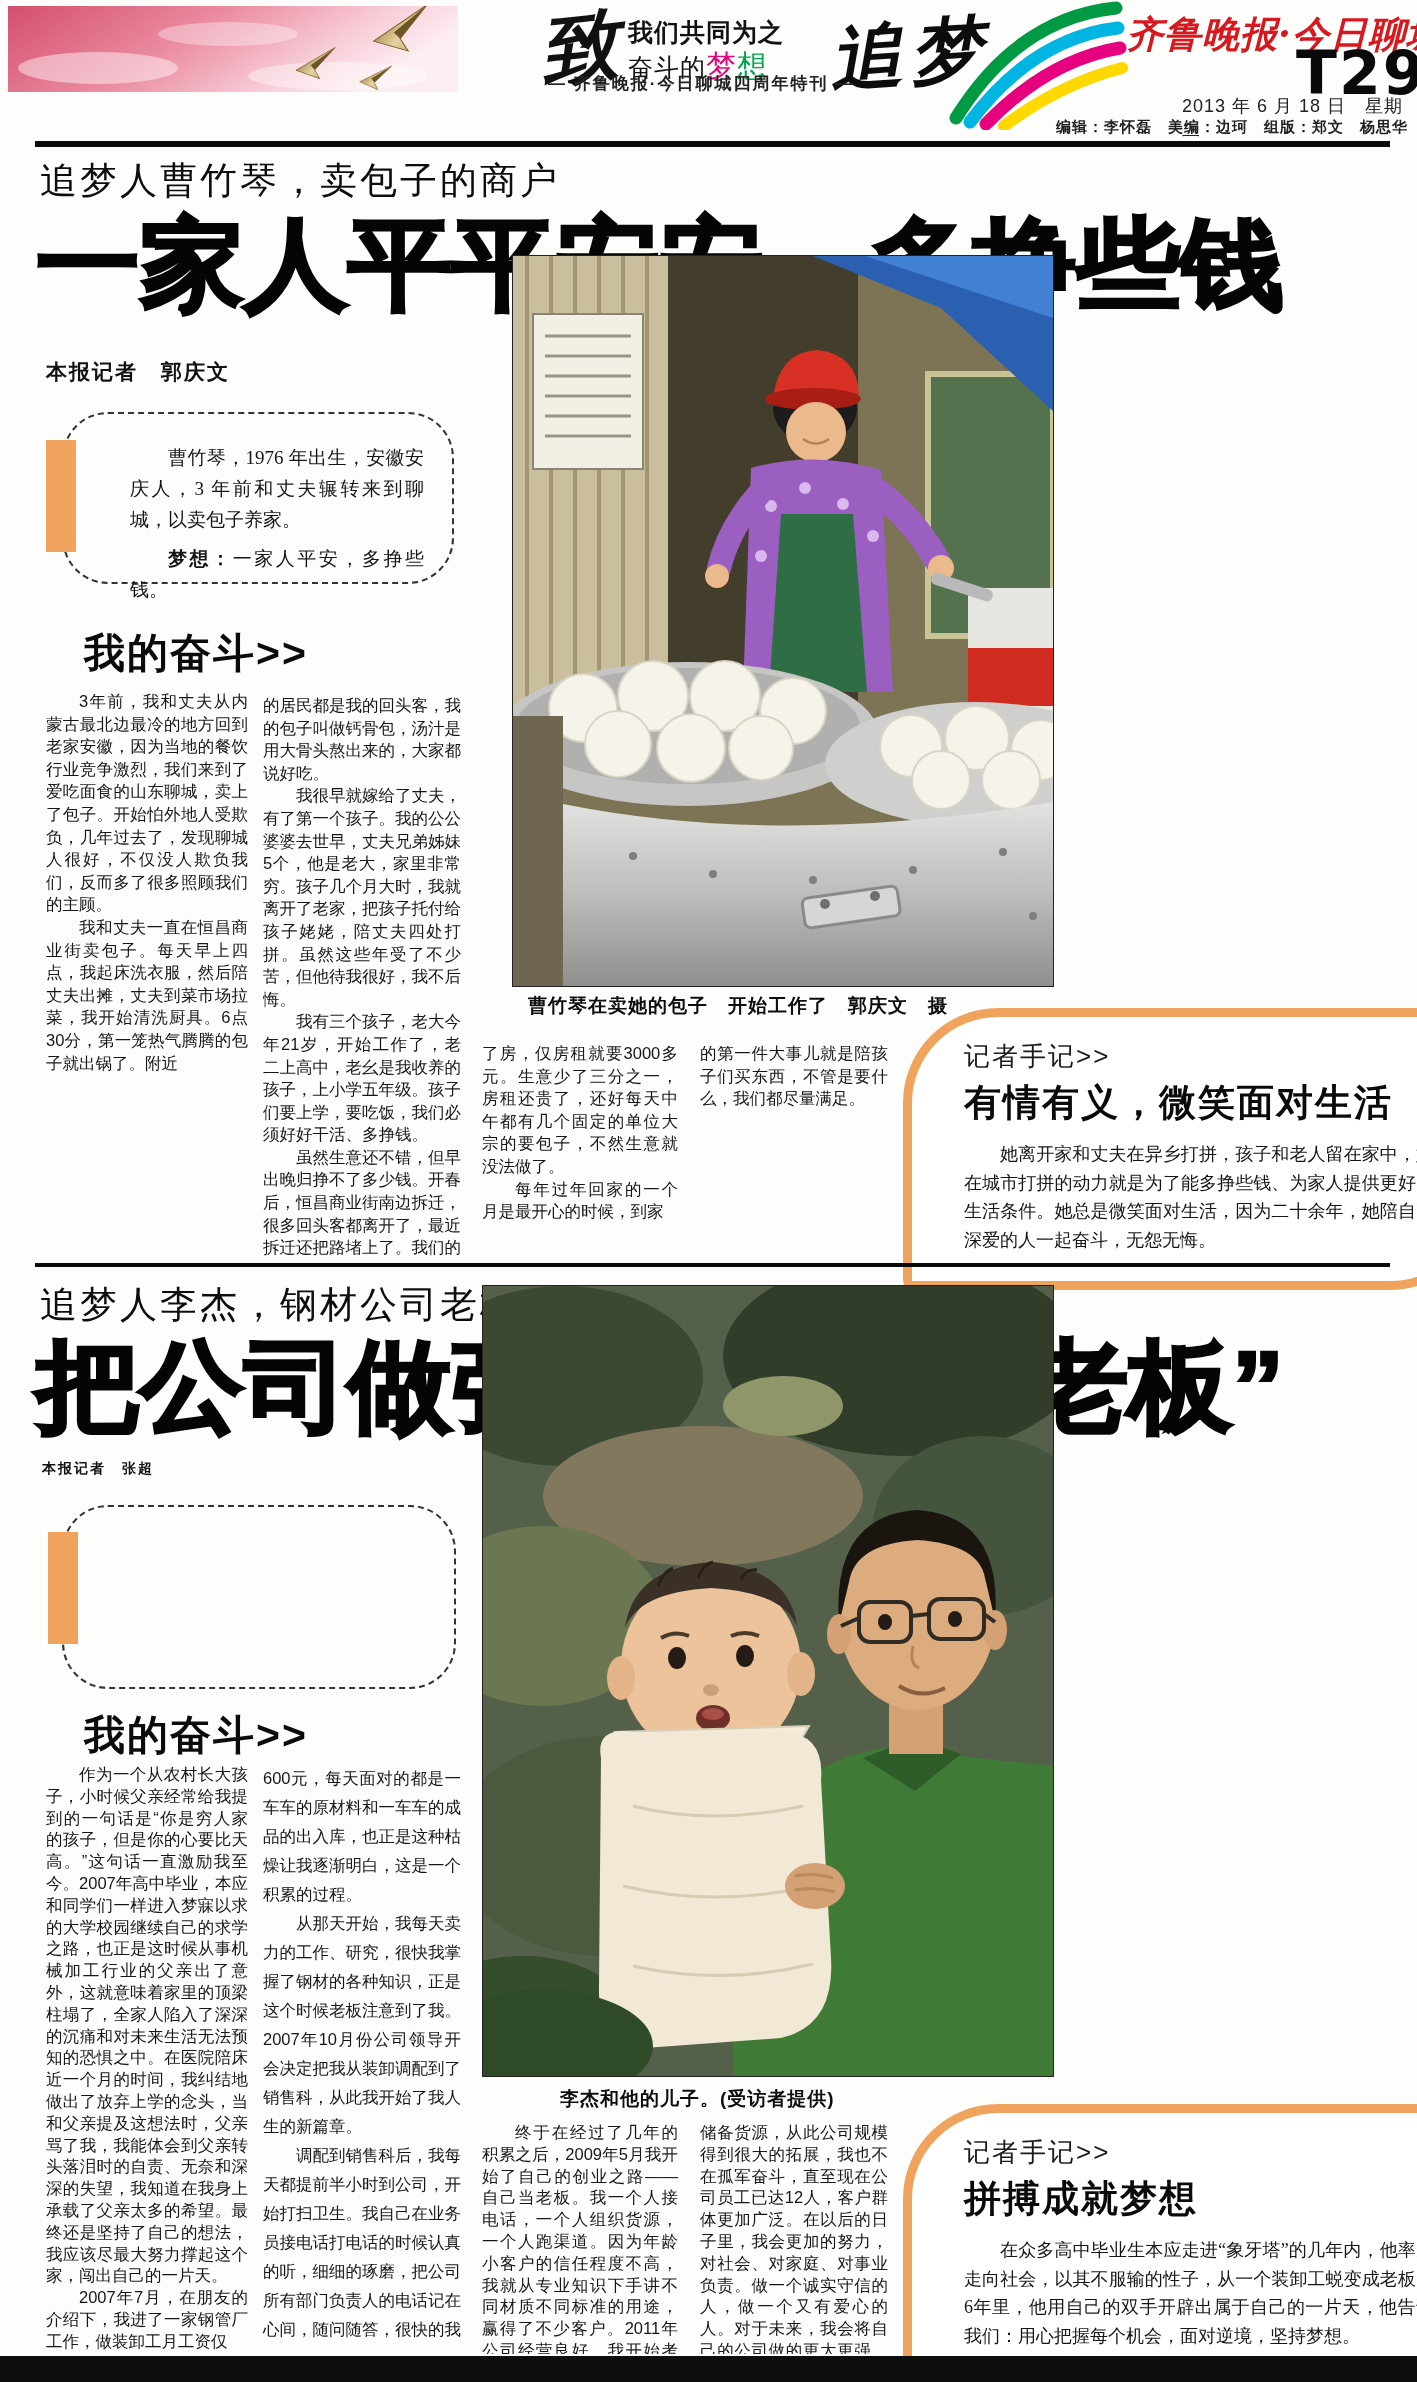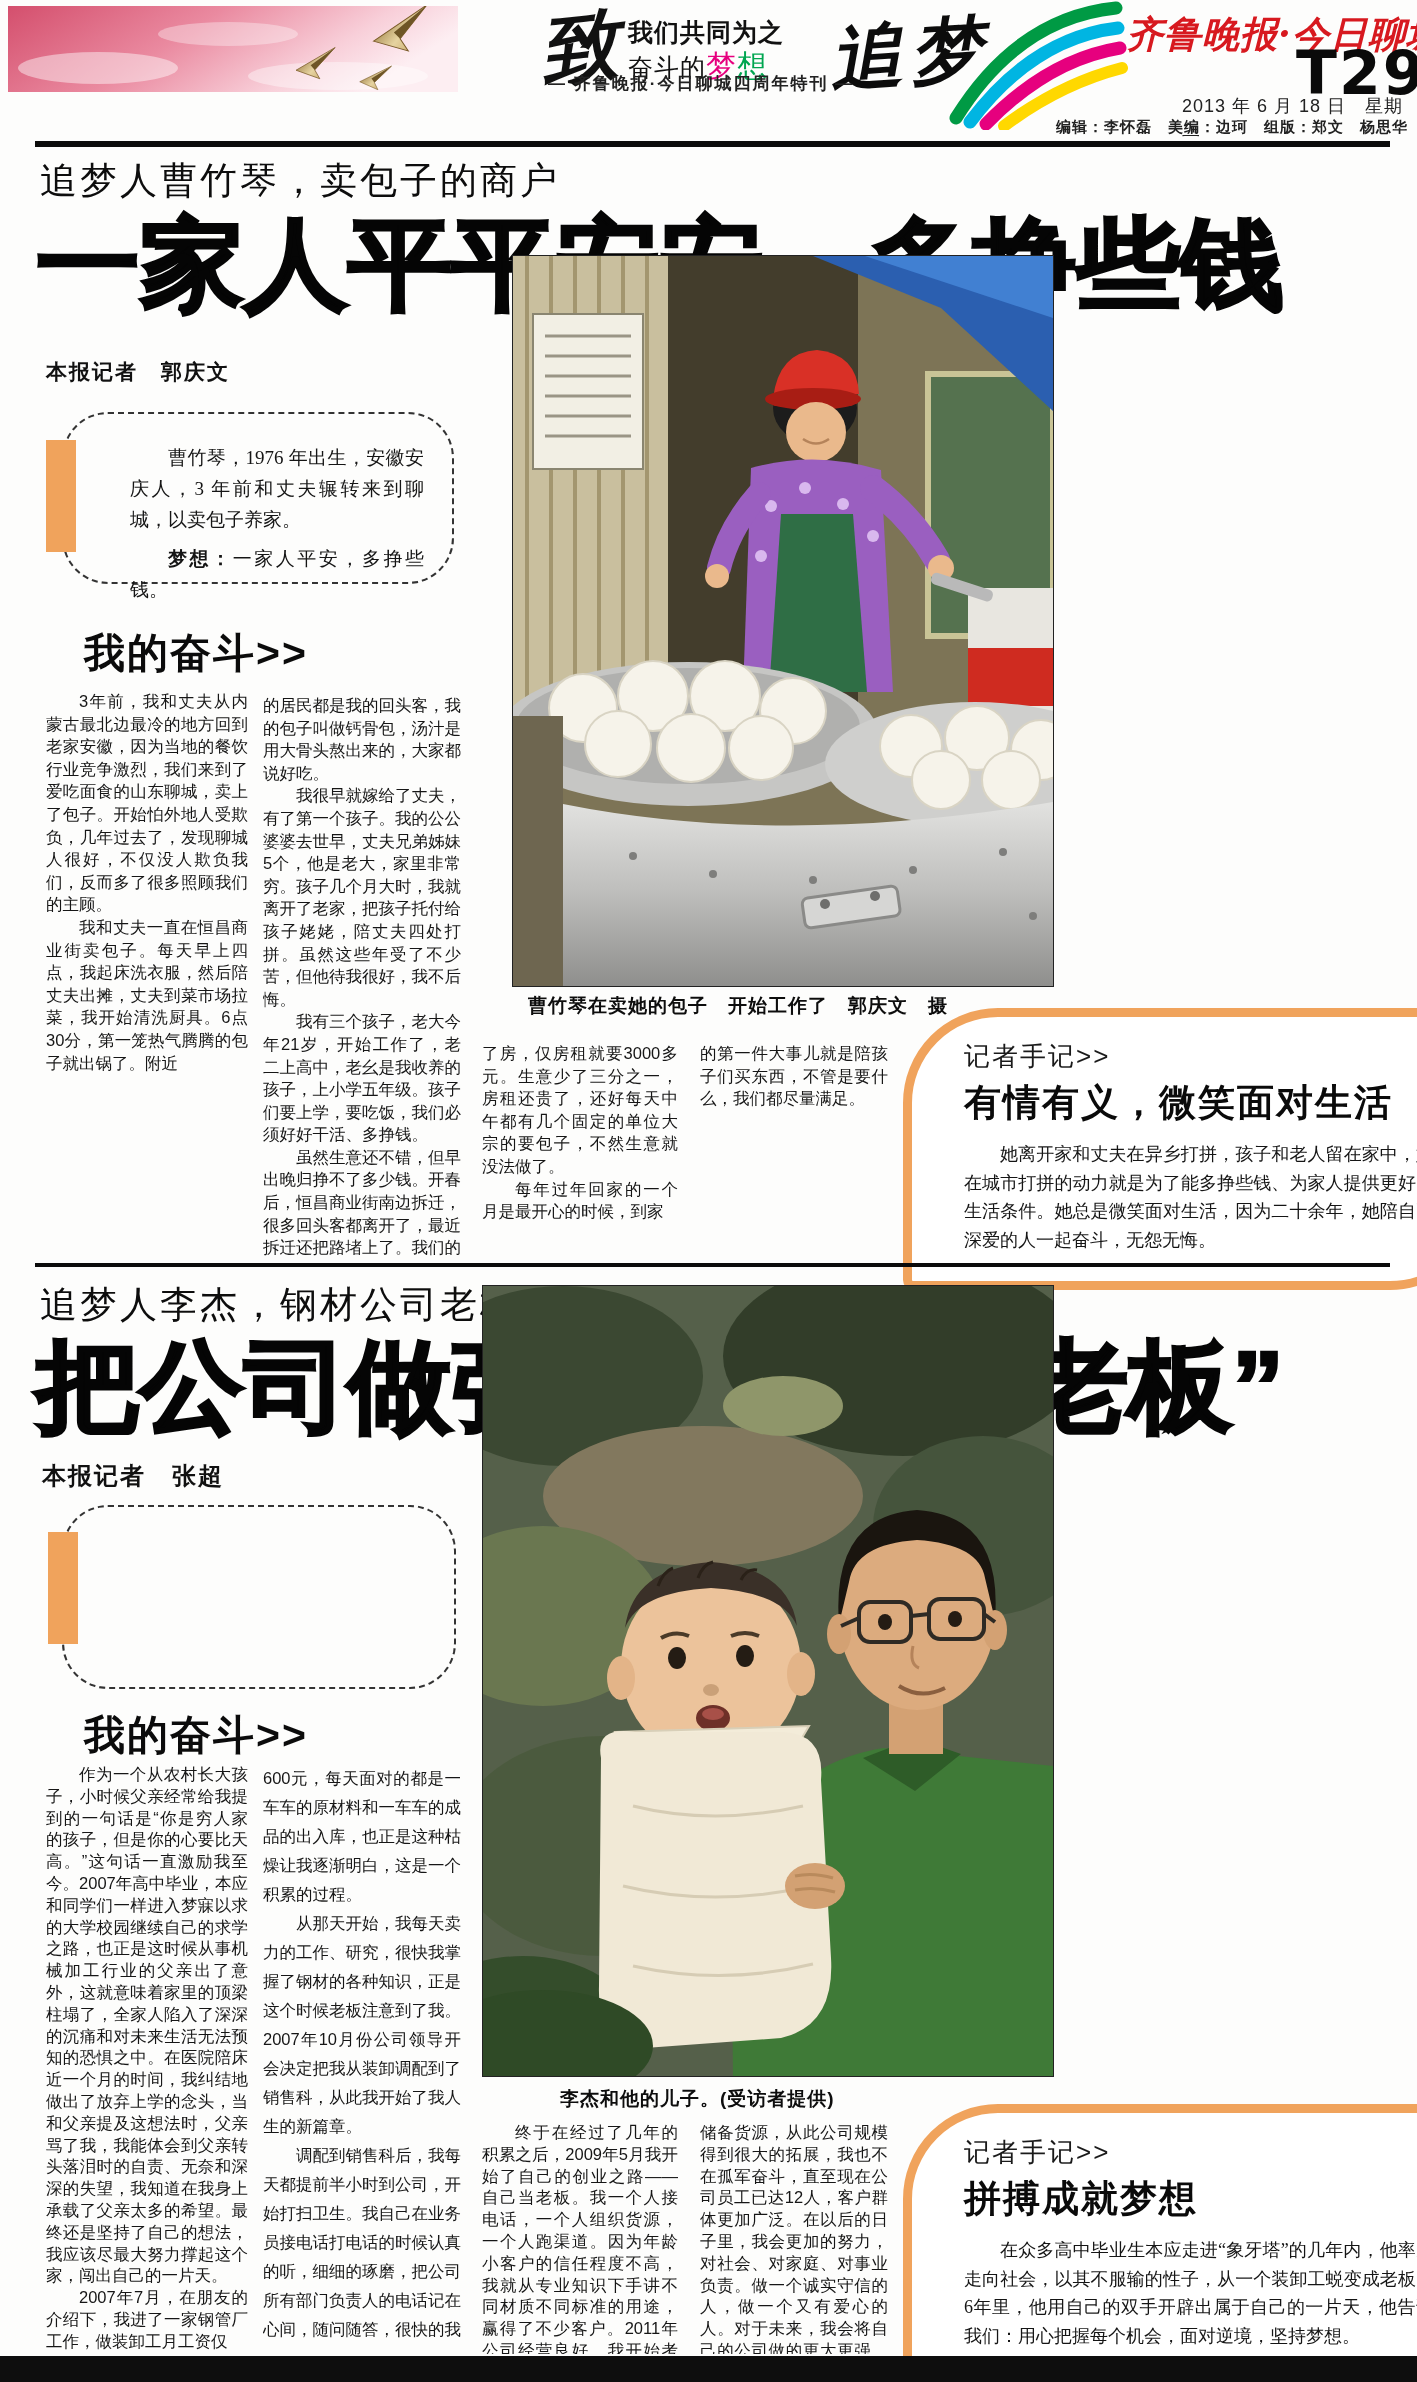--- a/index.html
+++ b/index.html
@@ -238,21 +238,21 @@
     <div class="note-title">有情有义，微笑面对生活</div>
     <div class="note-body">
         <p>她离开家和丈夫在异乡打拼，孩子和老人留在家中，她在城市打拼的动力就是为了能多挣些钱、为家人提供更好的生活条件。她总是微笑面对生活，因为二十余年，她陪自己深爱的人一起奋斗，无怨无悔。</p>
       </div>
   </div>
 
   <div class="hrule" style="left:35px;top:1263px;width:1355px;height:4px;"></div>
 
   <div class="abs kicker" style="left:40px;top:1280px;">追梦人李杰，钢材公司老板</div>
   <div class="abs headline" style="left:36px;top:1336px;">把公司做强，当个“大老板”</div>
-  <div class="abs byline" style="left:42px;top:1460px;font-size:24px;">本报记者　张超</div>
+  <div class="abs byline" style="left:42px;top:1460px;font-size:14px;">本报记者　张超</div>
 
   <div class="abs introbox" style="left:62px;top:1505px;width:390px;height:180px;"></div>
   <div class="abs orangebar" style="left:48px;top:1532px;width:30px;height:112px;"></div>
 
   <div class="abs section-h" style="left:84px;top:1708px;">我的奋斗&gt;&gt;</div>
 
   <div class="abs bodycol" style="left:46px;top:1764px;width:202px;height:586px;line-height:21.8px;">
     <p>作为一个从农村长大孩子，小时候父亲经常给我提到的一句话是“你是穷人家的孩子，但是你的心要比天高。”这句话一直激励我至今。2007年高中毕业，本应和同学们一样进入梦寐以求的大学校园继续自己的求学之路，也正是这时候从事机械加工行业的父亲出了意外，这就意味着家里的顶梁柱塌了，全家人陷入了深深的沉痛和对未来生活无法预知的恐惧之中。在医院陪床近一个月的时间，我纠结地做出了放弃上学的念头，当和父亲提及这想法时，父亲骂了我，我能体会到父亲转头落泪时的自责、无奈和深深的失望，我知道在我身上承载了父亲太多的希望。最终还是坚持了自己的想法，我应该尽最大努力撑起这个家，闯出自己的一片天。</p>
     <p>2007年7月，在朋友的介绍下，我进了一家钢管厂工作，做装卸工月工资仅</p>
   </div>

